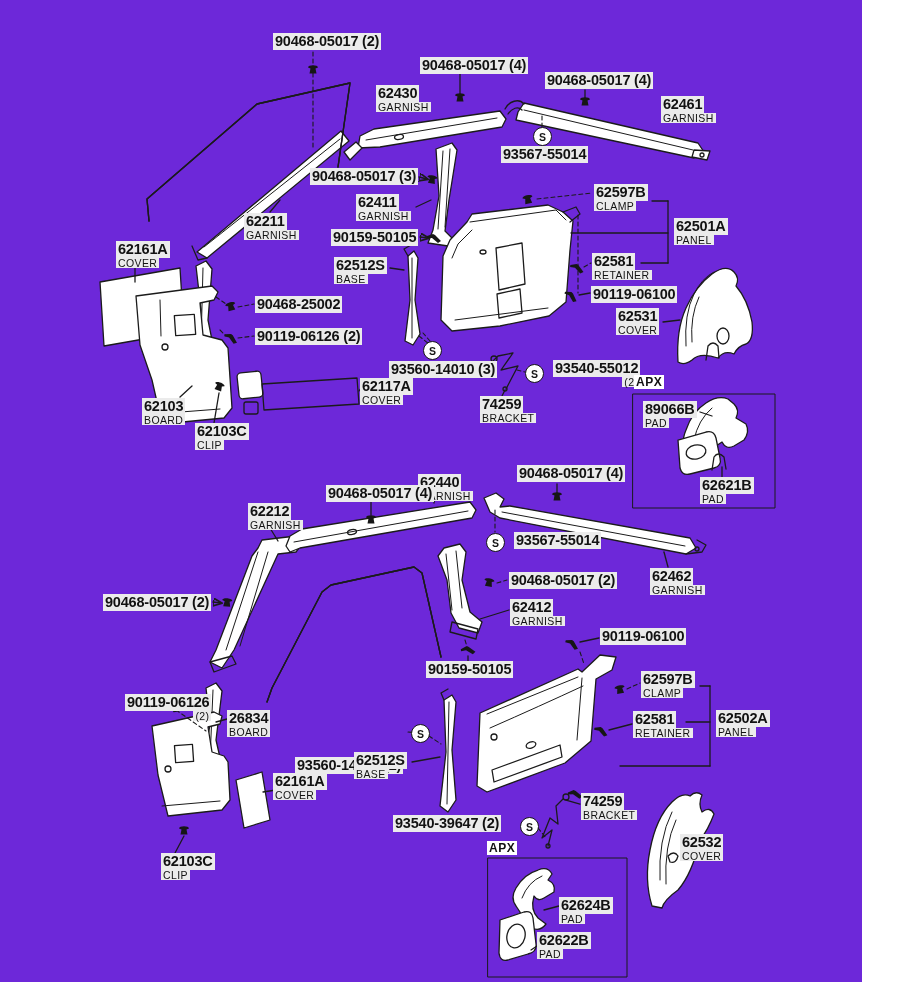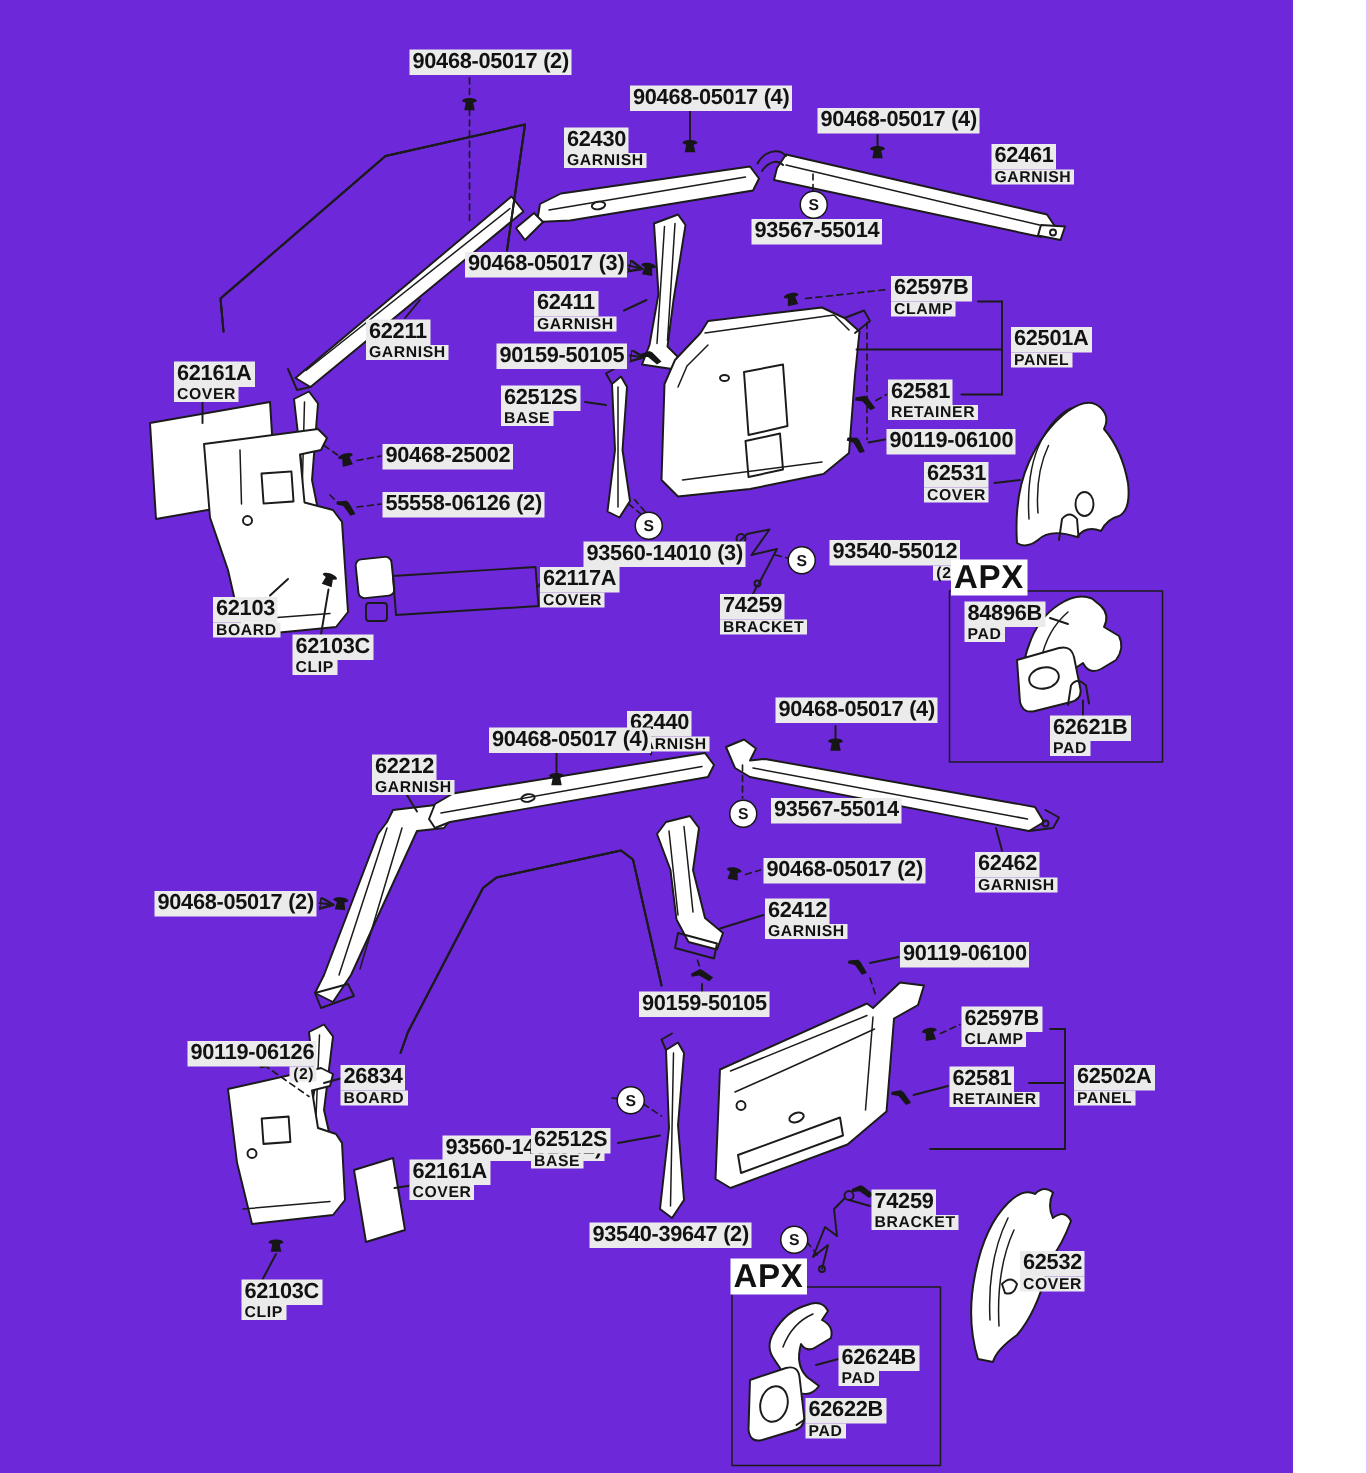--- a/index.html
+++ b/index.html
@@ -8,24 +8,24 @@
   .stage svg{position:absolute;left:0;top:0;}
   .stage svg path,.stage svg line,.stage svg polyline,.stage svg rect,.stage svg ellipse,.stage svg circle{
       stroke:#1b1b1b;stroke-width:1.3;fill:none;stroke-linecap:round;stroke-linejoin:round;}
   .stage svg .solid{fill:#ffffff;}
   .stage svg .dash{stroke-dasharray:4 3;stroke-width:1.1;}
   .stage svg .thin{stroke-width:1;}
   .stage svg .glyph{stroke:none;fill:#161616;}
   .lbl{position:absolute;line-height:1;white-space:nowrap;color:#121212;}
   .lbl .num{display:inline-block;font-size:14.5px;font-weight:bold;letter-spacing:-0.2px;
             background:#ebebeb;padding:1px 2px;}
-  .lbl .sub{display:block;font-size:10.5px;font-weight:bold;letter-spacing:0.4px;
+  .lbl .sub{display:block;font-size:10.5px;font-weight:normal;letter-spacing:0.4px;
             background:#ebebeb;padding:0 2px;margin-top:0px;width:max-content;text-align:right;}
   .lbl.sub-right .sub{margin-left:auto;}
-  .lbl.apx .num{font-size:22px;background:#fff;letter-spacing:0.5px;}
+  .lbl.apx .num{font-size:12px;background:#fff;letter-spacing:0.5px;}
   .sbadge{position:absolute;width:17px;height:17px;border:1.6px solid #161616;border-radius:50%;
           background:#fff;display:flex;align-items:center;justify-content:center;
           font-size:10.5px;font-weight:bold;color:#161616;}
 </style>
 </head>
 <body>
 
 <div class="stage">
 
 <svg width="911" height="982" viewBox="0 0 911 982">
@@ -274,30 +274,30 @@
 <div class="lbl" style="left:356px;top:194px"><span class="num">62411</span><span class="sub">GARNISH</span></div>
 <div class="lbl" style="left:244px;top:213px"><span class="num">62211</span><span class="sub">GARNISH</span></div>
 <div class="lbl" style="left:331px;top:229px"><span class="num">90159-50105</span></div>
 <div class="lbl" style="left:594px;top:184px"><span class="num">62597B</span><span class="sub">CLAMP</span></div>
 <div class="lbl" style="left:674px;top:218px"><span class="num">62501A</span><span class="sub">PANEL</span></div>
 <div class="lbl" style="left:592px;top:253px"><span class="num">62581</span><span class="sub">RETAINER</span></div>
 <div class="lbl" style="left:591px;top:286px"><span class="num">90119-06100</span></div>
 <div class="lbl" style="left:616px;top:308px"><span class="num">62531</span><span class="sub">COVER</span></div>
 <div class="lbl" style="left:116px;top:241px"><span class="num">62161A</span><span class="sub">COVER</span></div>
 <div class="lbl" style="left:255px;top:296px"><span class="num">90468-25002</span></div>
-<div class="lbl" style="left:255px;top:328px"><span class="num">55558-06126 (2)</span></div>
+<div class="lbl" style="left:255px;top:328px"><span class="num">90119-06126 (2)</span></div>
 <div class="lbl" style="left:334px;top:257px"><span class="num">62512S</span><span class="sub">BASE</span></div>
 <div class="lbl" style="left:142px;top:398px"><span class="num">62103</span><span class="sub">BOARD</span></div>
 <div class="lbl" style="left:195px;top:423px"><span class="num">62103C</span><span class="sub">CLIP</span></div>
 <div class="lbl" style="left:360px;top:378px"><span class="num">62117A</span><span class="sub">COVER</span></div>
 <div class="lbl" style="left:389px;top:361px"><span class="num">93560-14010 (3)</span></div>
 <div class="lbl sub-right" style="left:553px;top:360px"><span class="num">93540-55012</span><span class="sub">(2)</span></div>
 <div class="lbl" style="left:480px;top:396px"><span class="num">74259</span><span class="sub">BRACKET</span></div>
 <div class="lbl apx" style="left:634px;top:373px"><span class="num">APX</span></div>
-<div class="lbl" style="left:643px;top:401px"><span class="num">84896B</span><span class="sub">PAD</span></div>
+<div class="lbl" style="left:643px;top:401px"><span class="num">89066B</span><span class="sub">PAD</span></div>
 <div class="lbl" style="left:700px;top:477px"><span class="num">62621B</span><span class="sub">PAD</span></div>
 
 <div class="lbl" style="left:418px;top:474px"><span class="num">62440</span><span class="sub">GARNISH</span></div>
 <div class="lbl" style="left:326px;top:485px"><span class="num">90468-05017 (4)</span></div>
 <div class="lbl" style="left:517px;top:465px"><span class="num">90468-05017 (4)</span></div>
 <div class="lbl" style="left:248px;top:503px"><span class="num">62212</span><span class="sub">GARNISH</span></div>
 <div class="lbl" style="left:514px;top:532px"><span class="num">93567-55014</span></div>
 <div class="lbl" style="left:509px;top:572px"><span class="num">90468-05017 (2)</span></div>
 <div class="lbl" style="left:650px;top:568px"><span class="num">62462</span><span class="sub">GARNISH</span></div>
 <div class="lbl" style="left:510px;top:599px"><span class="num">62412</span><span class="sub">GARNISH</span></div>

